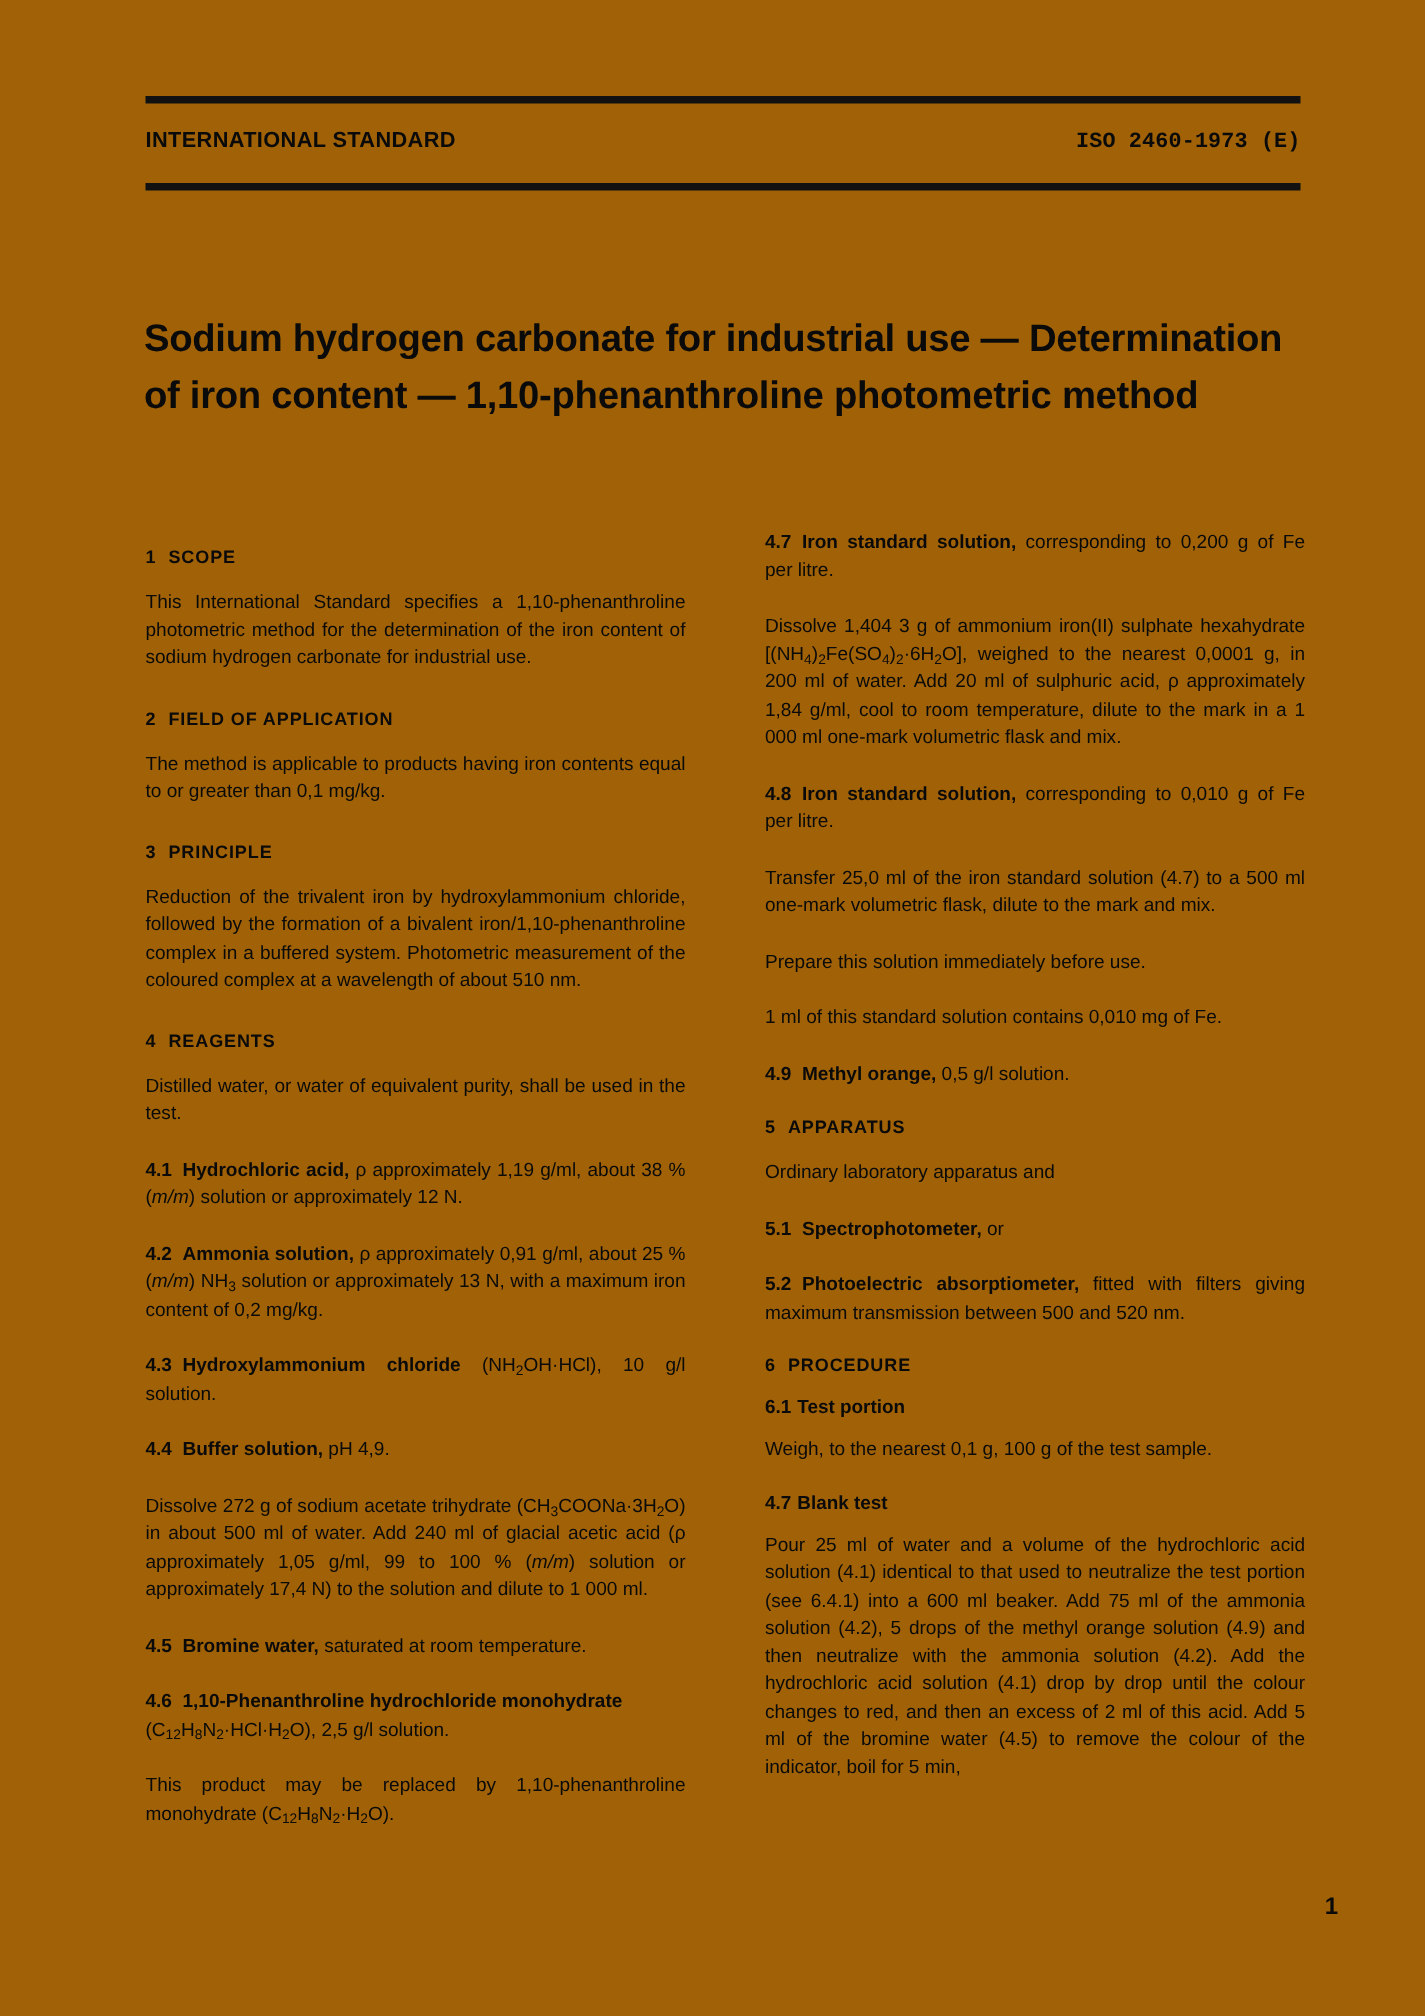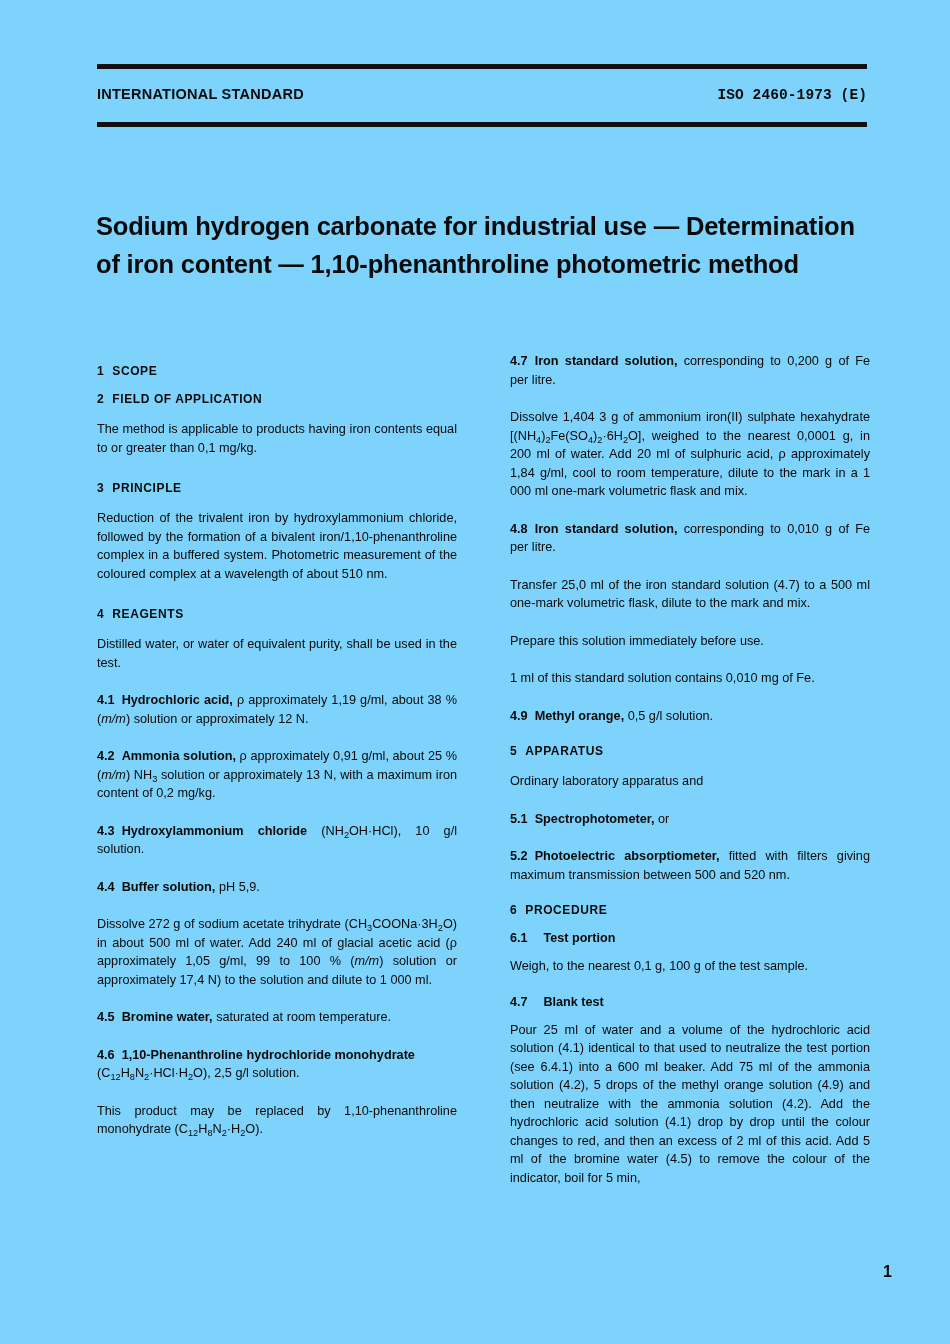--- a/index.html
+++ b/index.html
@@ -13,21 +13,21 @@
     font-family: "Liberation Sans", sans-serif;
     color: #0a0a0a;
     position: relative;
     overflow: hidden;
   }
   .page {
     position: absolute;
     left: 0; top: 0;
     width: 950px;
     height: 1344px;
-    background: #7dd3fc;
+    background: #a16207;
   }
 
   
   .header-rule-top {
     position: absolute;
     left: 97px; top: 64px;
     width: 770px; height: 5px;
     background: #111;
   }
   .header-rule-bottom {
@@ -85,21 +85,21 @@
     margin: 12px 0 14px 0;
     letter-spacing: 0.6px;
   }
   h2.sec .num { margin-right: 8px; }
 
   h3.subsec {
     font-size: 12.6px;
     font-weight: bold;
     margin: 0 0 12px 0;
   }
-  h3.subsec .num { margin-right: 16px; }
+  h3.subsec .num { margin-right: 4px; }
 
   p.body {
     font-size: 12.7px;
     line-height: 18.5px;
     margin: 0 0 19px 0;
     text-align: justify;
   }
   p.body.last { margin-bottom: 24px; }
 
   p.entry {
@@ -143,20 +143,21 @@
 
   <h1 class="doc-title">Sodium hydrogen carbonate for industrial use — Determination of iron content — 1,10-phenanthroline photometric method</h1>
 
   <div class="columns">
 
     <div class="col">
 
       <h2 class="sec">
         <span class="num">1</span><span>SCOPE</span>
       </h2>
+      <p class="body last">This International Standard specifies a 1,10-phenanthroline photometric method for the determination of the iron content of sodium hydrogen carbonate for industrial use.</p>
 
       <h2 class="sec">
         <span class="num">2</span><span>FIELD OF APPLICATION</span>
       </h2>
       <p class="body last">The method is applicable to products having iron contents equal to or greater than 0,1 mg/kg.</p>
 
       <h2 class="sec">
         <span class="num">3</span><span>PRINCIPLE</span>
       </h2>
       <p class="body last">Reduction of the trivalent iron by hydroxylammonium chloride, followed by the formation of a bivalent iron/1,10-phenanthroline complex in a buffered system. Photometric measurement of the coloured complex at a wavelength of about 510 nm.</p>
@@ -172,21 +173,21 @@
 
       <p class="entry">
         <span class="num">4.2</span><b>Ammonia solution,</b><span> ρ approximately 0,91 g/ml, about 25 % (</span><i>m/m</i><span>) NH</span><sub>3</sub><span> solution or approximately 13 N, with a maximum iron content of 0,2 mg/kg.</span>
       </p>
 
       <p class="entry">
         <span class="num">4.3</span><b>Hydroxylammonium chloride</b><span> (NH</span><sub>2</sub><span>OH·HCl), 10 g/l solution.</span>
       </p>
 
       <p class="entry tight">
-        <span class="num">4.4</span><b>Buffer solution,</b><span> pH 5,9.</span>
+        <span class="num">4.4</span><b>Buffer solution,</b><span> pH 4,9.</span>
       </p>
 
       <p class="entry">
         <span>Dissolve 272 g of sodium acetate trihydrate (CH</span><sub>3</sub><span>COONa·3H</span><sub>2</sub><span>O) in about 500 ml of water. Add 240 ml of glacial acetic acid (ρ approximately 1,05 g/ml, 99 to 100 % (</span><i>m/m</i><span>) solution or approximately 17,4 N) to the solution and dilute to 1 000 ml.</span>
       </p>
 
       <p class="entry">
         <span class="num">4.5</span><b>Bromine water,</b><span> saturated at room temperature.</span>
       </p>
 

